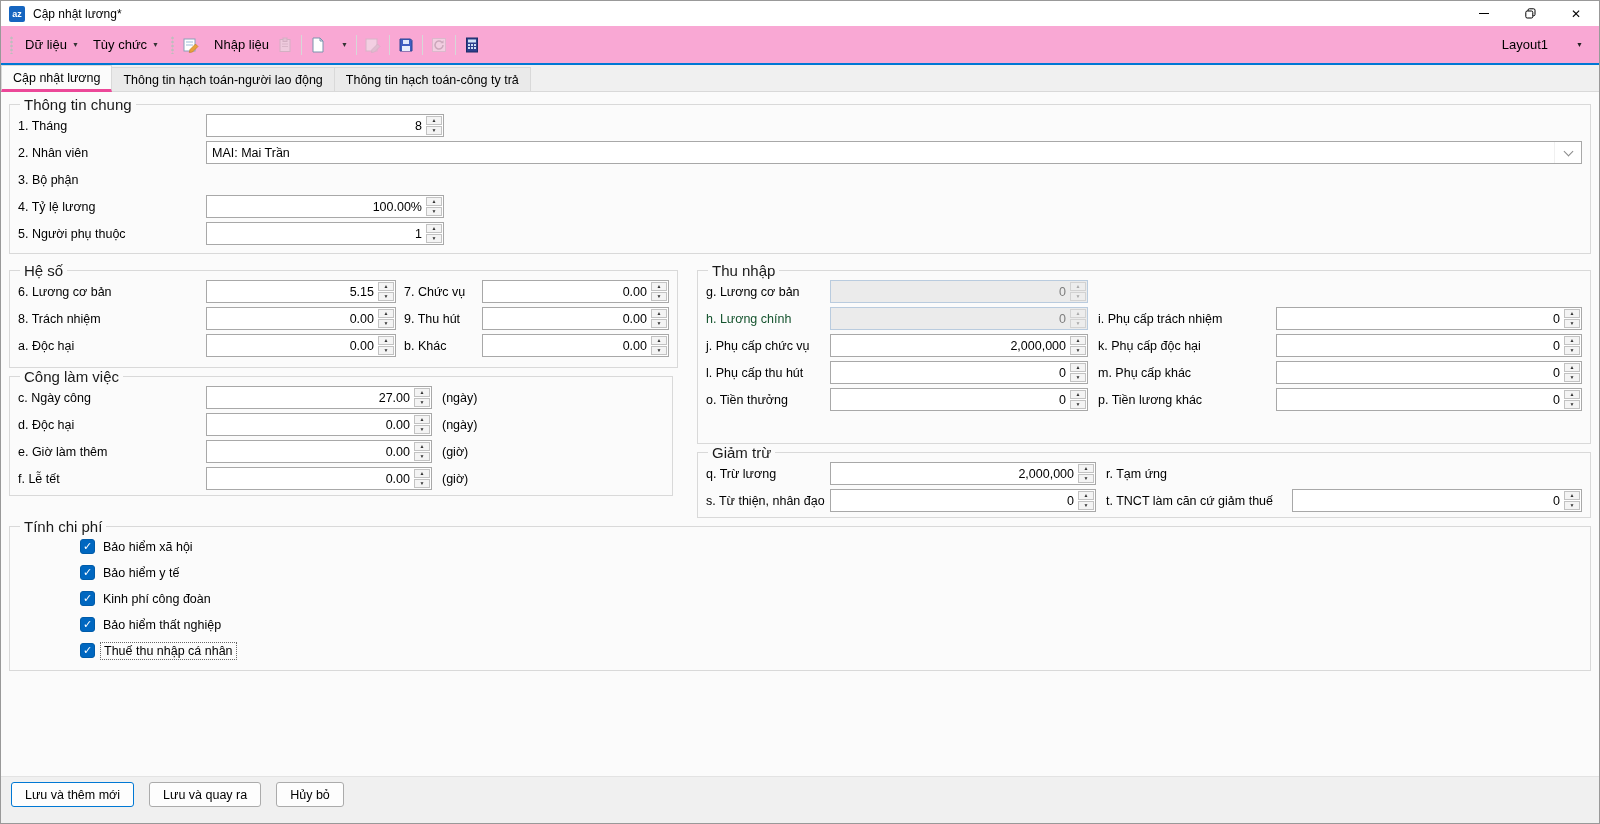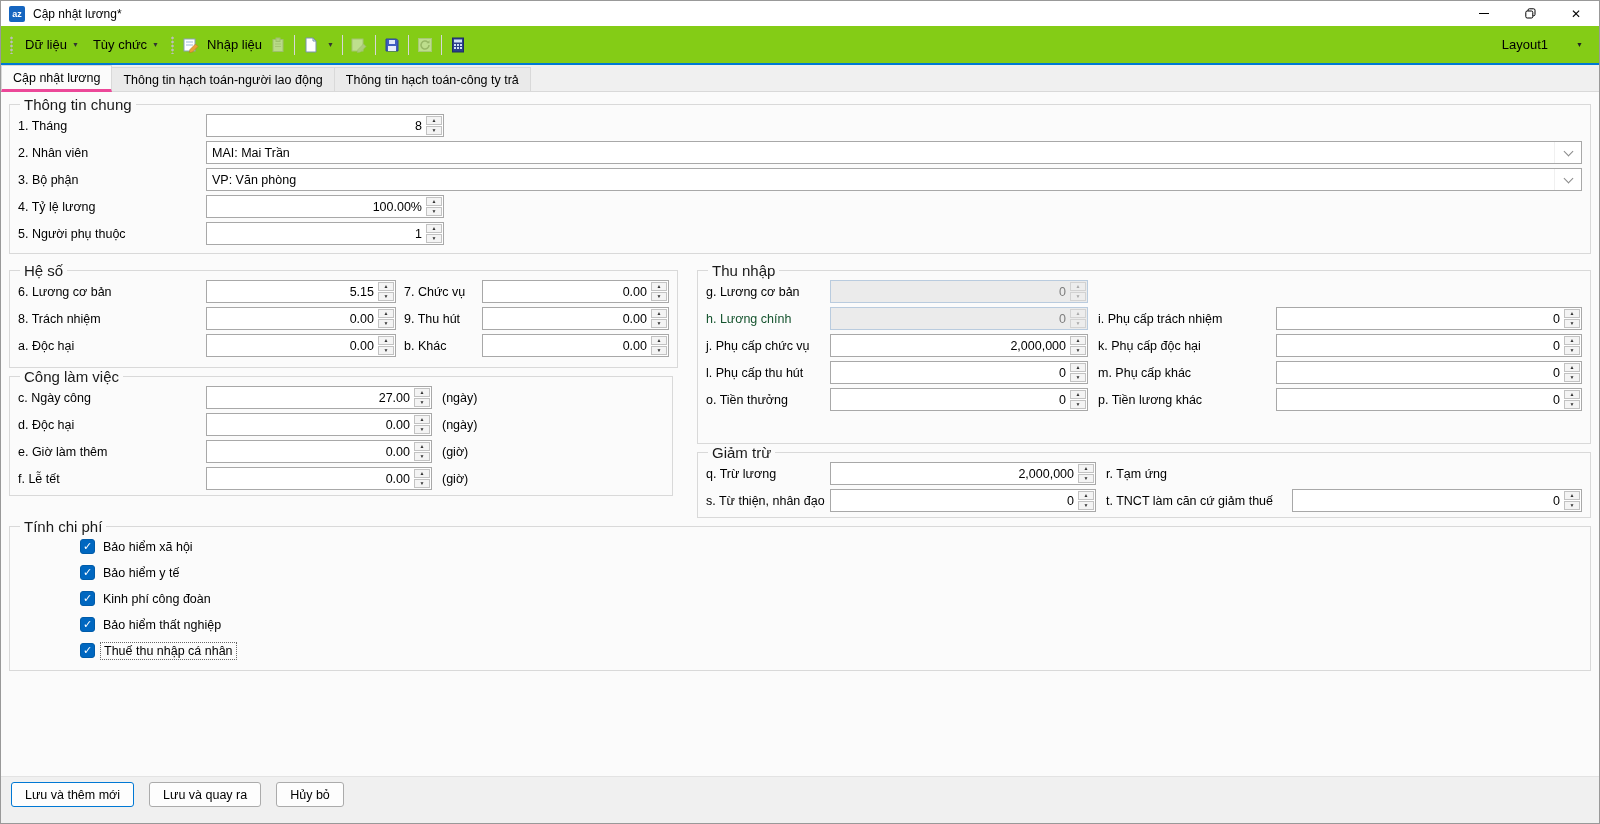--- a/index.html
+++ b/index.html
@@ -10,25 +10,25 @@
   
   .titlebar { height:25px; background:#fff; display:flex; align-items:center; padding-left:8px; flex:0 0 auto; }
   .app-icon { width:16px; height:16px; background:#1565c0; color:#fff; font-size:9px; font-weight:bold; border-radius:2px; display:flex; align-items:center; justify-content:center; }
   .titletext { margin-left:8px; font-size:12px; }
   .win-controls { margin-left:auto; display:flex; height:100%; }
   .win-btn { width:46px; height:100%; display:flex; align-items:center; justify-content:center; cursor:default; }
   .min-glyph { width:10px; height:1px; background:#000; }
   .close-glyph { font-size:12px; }
 
   
-  .toolbar { height:37px; background:#84cc16; display:flex; align-items:center; padding:0 8px 0 4px; flex:0 0 auto; }
+  .toolbar { height:37px; background:#f9a8d4; display:flex; align-items:center; padding:0 8px 0 4px; flex:0 0 auto; }
   .grip { width:3px; height:18px; margin:0 5px; background-image:radial-gradient(#bdbdbd 1px, transparent 1.2px); background-size:3px 4px; }
   .menu-btn { display:flex; align-items:center; gap:5px; background:transparent; border:0; font:13px "Liberation Sans",sans-serif; padding:4px 7px; cursor:default; }
   .menu-arrow { font-size:7px; color:#333; }
-  .tool-btn { display:flex; align-items:center; gap:8px; background:transparent; border:0; padding:3px 4px; font:13px "Liberation Sans",sans-serif; cursor:default; }
+  .tool-btn { display:flex; align-items:center; gap:15px; background:transparent; border:0; padding:3px 4px; font:13px "Liberation Sans",sans-serif; cursor:default; }
   .tool-btn.is-disabled { opacity:.55; }
   .tb-sep { width:1px; height:20px; background:#d7d7d7; margin:0 4px; }
   .tb-spacer { flex:1; }
   .layout-combo { display:flex; align-items:center; gap:28px; padding:3px 8px; font-size:13px; cursor:default; }
   .layout-arrow { font-size:7px; color:#222; }
   .accent-line { height:2px; background:#0078d4; flex:0 0 auto; }
 
   
   .tabstrip { height:27px; background:#f0f0f0; display:flex; align-items:flex-end; border-bottom:1px solid #d9d9d9; flex:0 0 auto; }
   .tab { height:24px; display:flex; align-items:center; padding:0 11px; background:#eaeaea; border:1px solid #d9d9d9; border-bottom:none; margin-right:-1px; font-size:12.5px; cursor:default; }
@@ -207,26 +207,20 @@
         <span class="lab lw188">2. Nhân viên</span>
         <span class="combo fflex">
           <input value="MAI: Mai Trần" style="">
           <span class="cbtn">
               <span class="chev"></span>
             </span>
         </span>
       </div>
       <div class="row">
         <span class="lab lw188">3. Bộ phận</span>
-        <span class="combo fflex">
-          <input value="VP: Văn phòng" style="">
-          <span class="cbtn">
-              <span class="chev"></span>
-            </span>
-        </span>
       </div>
       <div class="row">
         <span class="lab lw188">4. Tỷ lệ lương</span>
         <span class="nf w238">
           <input value="100.00%" style="">
           <span class="spin">
               <span class="sb">▲</span>
               <span class="sb">▼</span>
             </span>
         </span>

